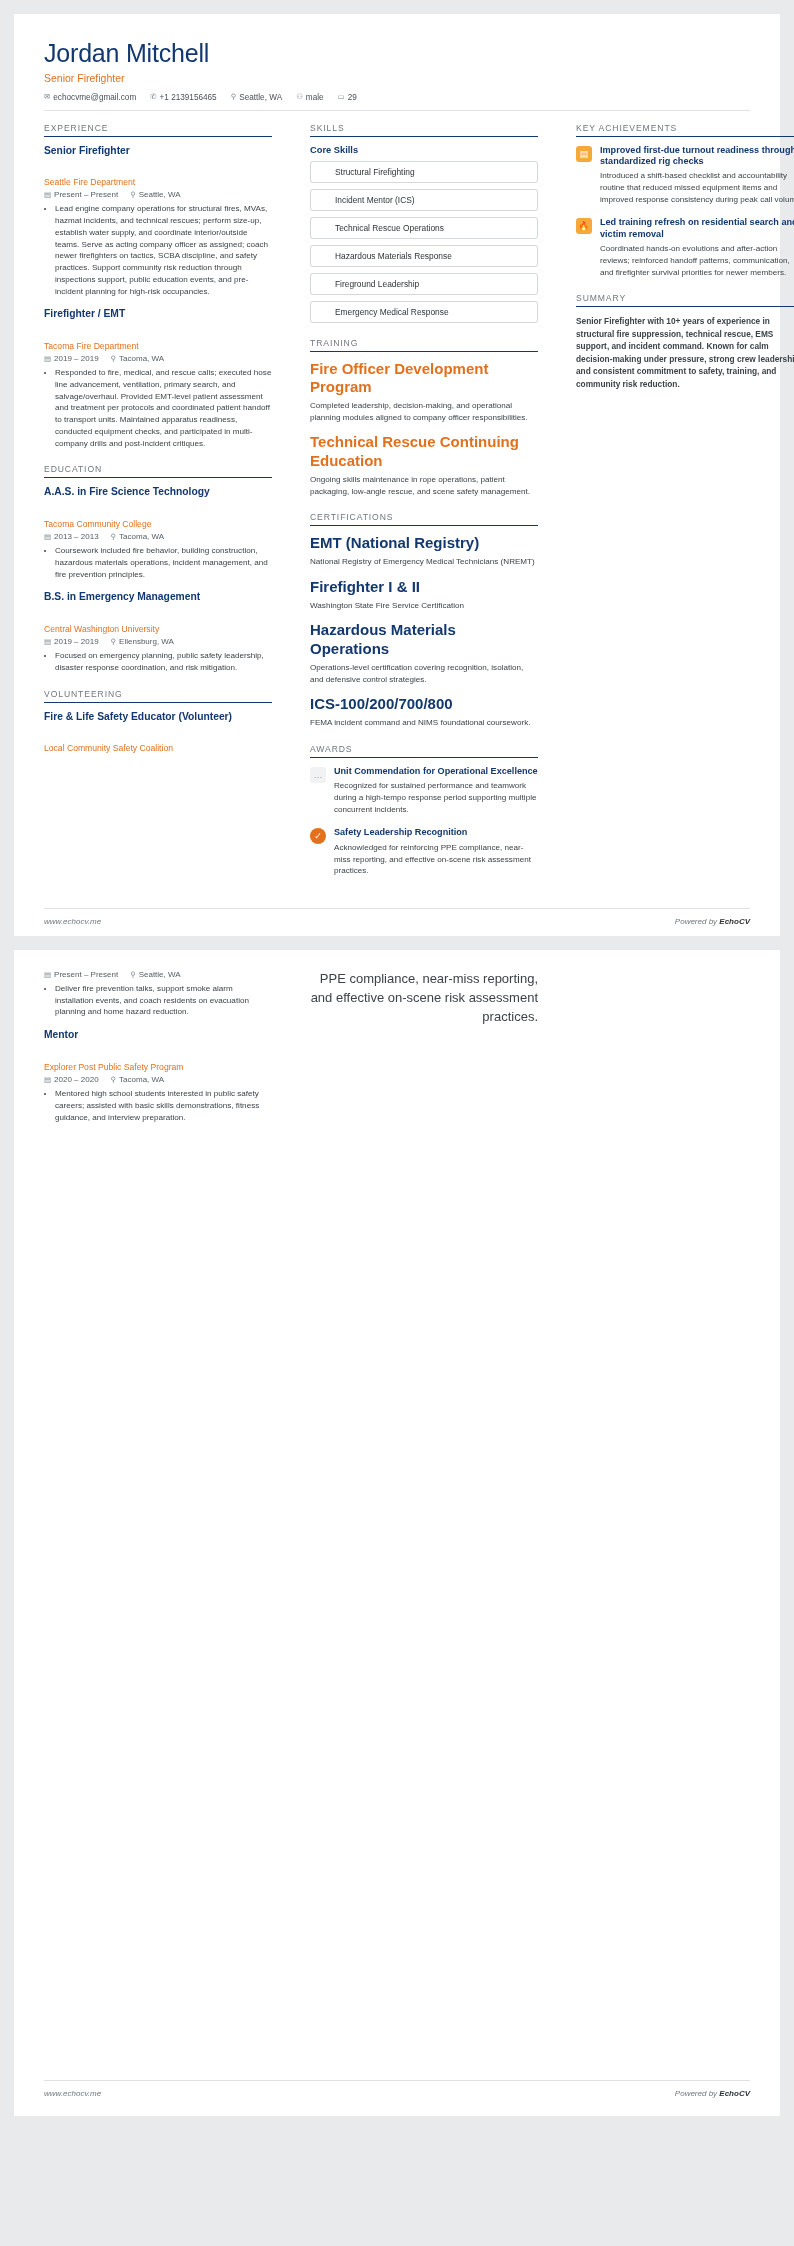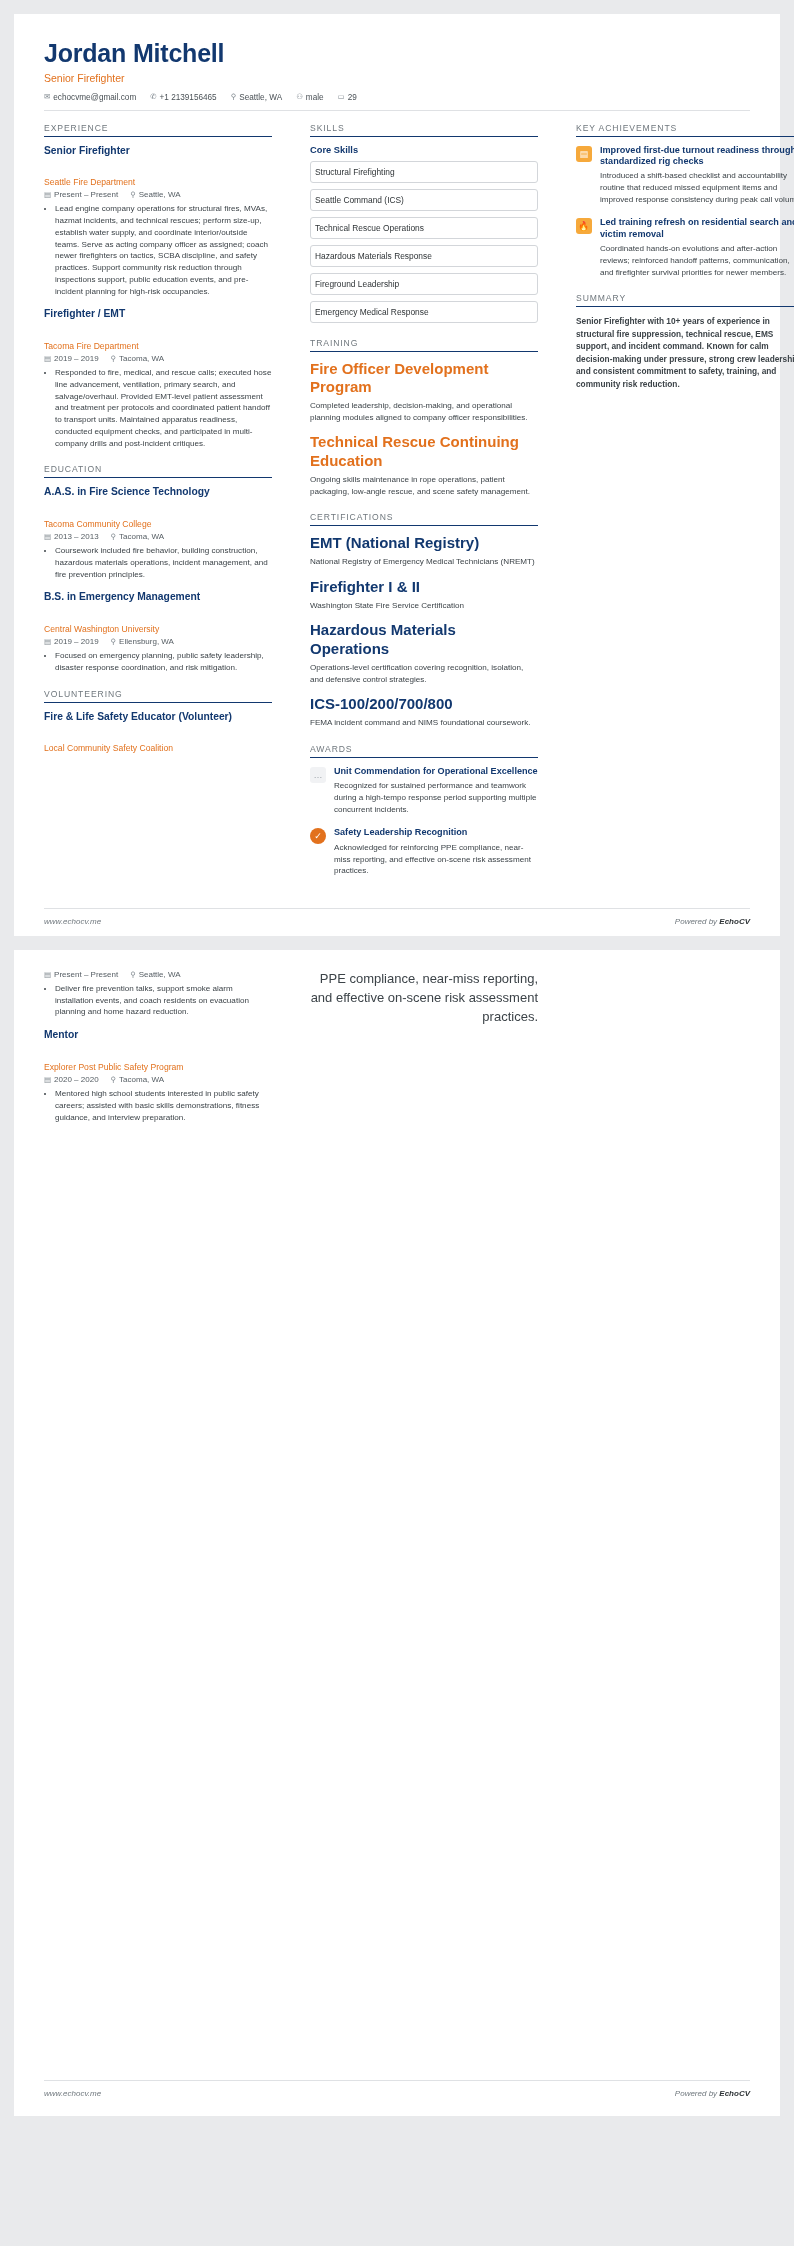--- a/index.html
+++ b/index.html
@@ -24,21 +24,21 @@
     padding: 26px 30px 0 30px;
   }
   .sheet.page2 {
     margin-top: 14px;
     padding-top: 20px;
     min-height: 1166px;
   }
   
   .name {
     font-size: 25px;
-    font-weight: bold;
+    font-weight: normal;
     color: #12386f;
     letter-spacing: -0.2px;
     line-height: 1.1;
   }
   .role {
     font-size: 10.5px;
     color: #e2711d;
     margin-top: 4px;
     font-weight: normal;
   }
@@ -113,21 +113,21 @@
     font-size: 9.3px;
     font-weight: bold;
     color: #12386f;
     margin-bottom: 6px;
   }
   .chip {
     border: 1px solid #d3d6da;
     border-radius: 3px;
     font-size: 8.4px;
     color: #2f3437;
-    padding: 5px 4px;
+    padding: 5px 24px;
     margin-bottom: 6px;
     display: block;
     background: #fff;
   }
 
   
   .item-head {
     font-size: 15px;
     font-weight: bold;
     color: #e2711d;
@@ -328,21 +328,21 @@
         </div>
 
       </div>
 
       <div class="col-mid">
 
         <div class="sec">
           <div class="sec-title">SKILLS</div>
           <div class="subhead">Core Skills</div>
           <div class="chip">Structural Firefighting</div>
-          <div class="chip">Seattle Command (ICS)</div>
+          <div class="chip">Incident Mentor (ICS)</div>
           <div class="chip">Technical Rescue Operations</div>
           <div class="chip">Hazardous Materials Response</div>
           <div class="chip">Fireground Leadership</div>
           <div class="chip">Emergency Medical Response</div>
         </div>
 
         <div class="sec">
           <div class="sec-title">TRAINING</div>
           <div class="item">
             <div class="item-head">Fire Officer Development Program</div>

